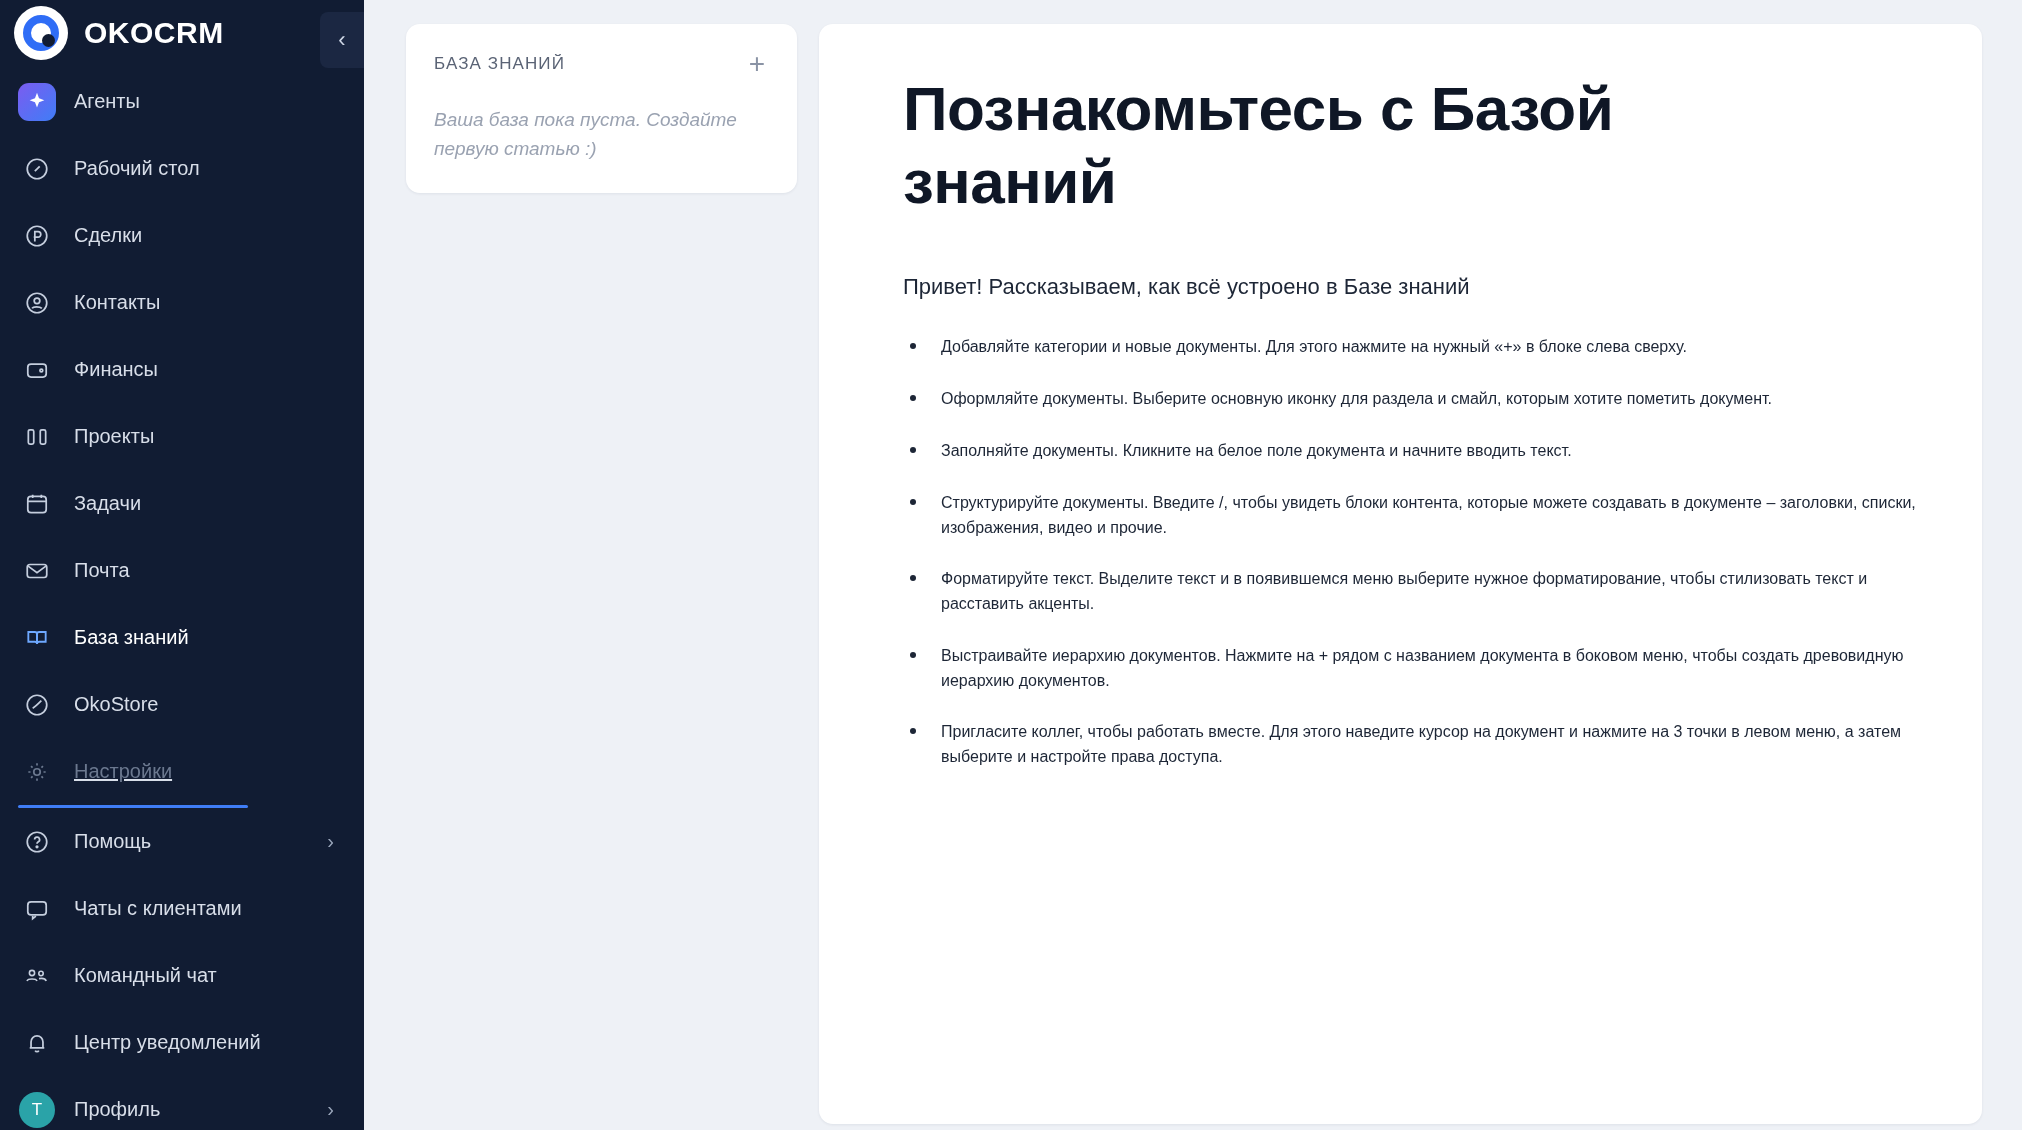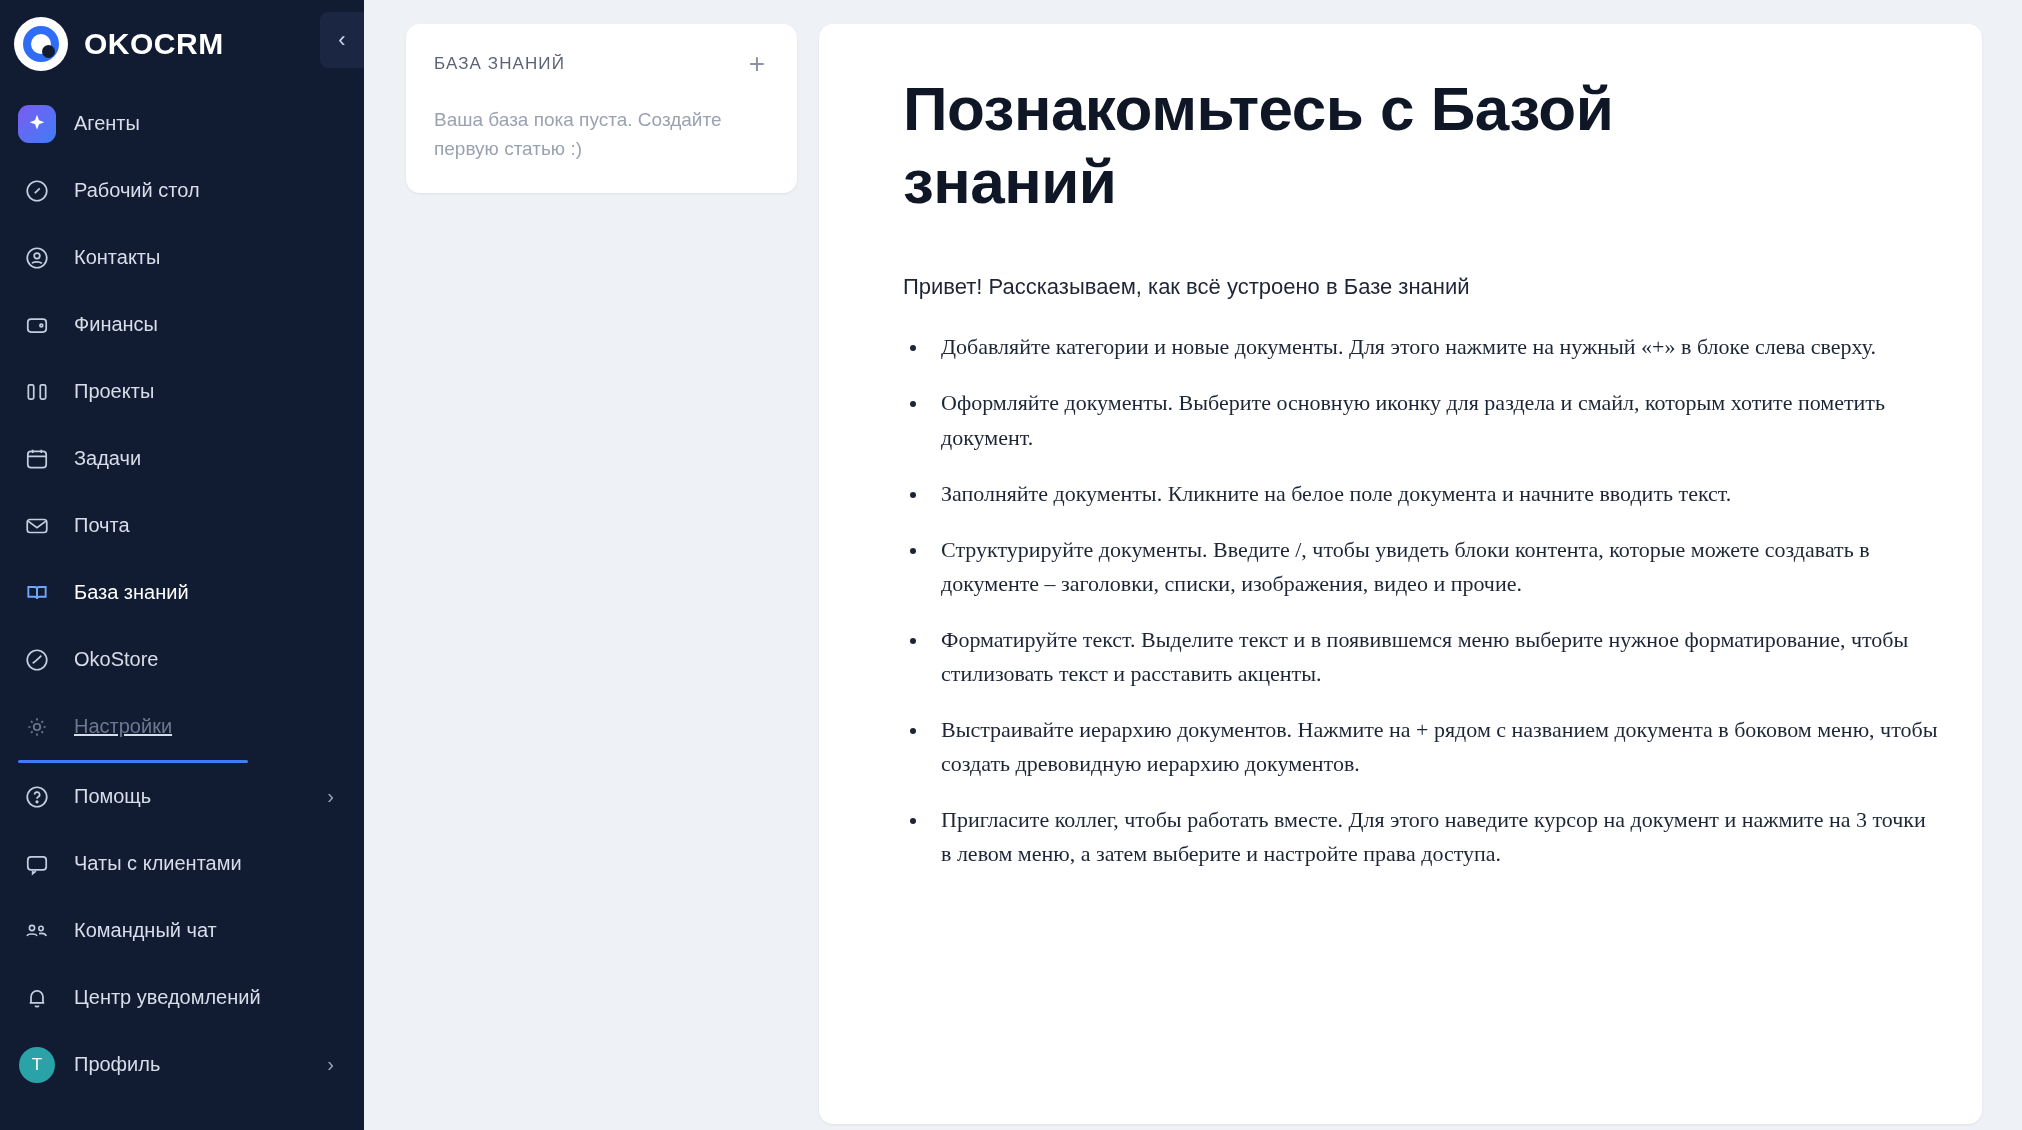--- a/index.html
+++ b/index.html
@@ -151,20 +151,21 @@
     color: #8a93a5;
     line-height: 1;
     cursor: pointer;
     padding: 0 4px;
   }
   .kb-empty {
     margin-top: 28px;
     font-size: 19px;
     line-height: 1.5;
     color: #9aa2b1;
+    font-style: italic;
   }
 
   
   .doc-wrap {
     flex: 1 1 auto;
     padding: 24px 40px 0 0;
     min-width: 0;
   }
   .doc {
     background: #ffffff;
@@ -185,26 +186,25 @@
   .doc-intro {
     margin-top: 56px;
     font-size: 22px;
     color: #1d2636;
   }
   .doc ul {
     margin-top: 30px;
     padding-left: 26px;
   }
   .doc li {
-    font-size: 22px;
+    font-size: 16px;
     line-height: 1.55;
     color: #1d2636;
     margin-bottom: 22px;
     padding-left: 12px;
-    font-family: Liberation Serif, serif;
   }
   .doc li::marker { font-size: 20px; }
 </style>
 </head>
 <body>
 
 <div class="app">
 
   <aside class="sidebar">
     <div class="brand">
@@ -231,20 +231,29 @@
       <div class="nav-item">
         <span class="ico">
           <svg width="26" height="26" viewBox="0 0 24 24" fill="none" stroke="currentColor" stroke-width="1.6">
               <circle cx="12" cy="12" r="9"></circle>
               <path d="M14.5 9.5L10 14"></path>
             </svg>
         </span>
         <span class="lbl">Рабочий стол</span>
       </div>
 
+      <div class="nav-item">
+        <span class="ico">
+          <svg width="26" height="26" viewBox="0 0 24 24" fill="none" stroke="currentColor" stroke-width="1.6">
+              <circle cx="12" cy="12" r="9"></circle>
+              <path d="M10 17V8h3a2.5 2.5 0 010 5h-4"></path>
+            </svg>
+        </span>
+        <span class="lbl">Сделки</span>
+      </div>
 
       <div class="nav-item">
         <span class="ico">
           <svg width="26" height="26" viewBox="0 0 24 24" fill="none" stroke="currentColor" stroke-width="1.6">
               <circle cx="12" cy="12" r="9"></circle>
               <circle cx="12" cy="10" r="2.6"></circle>
               <path d="M7.5 17c1-2 7-2 9 0"></path>
             </svg>
         </span>
         <span class="lbl">Контакты</span>

